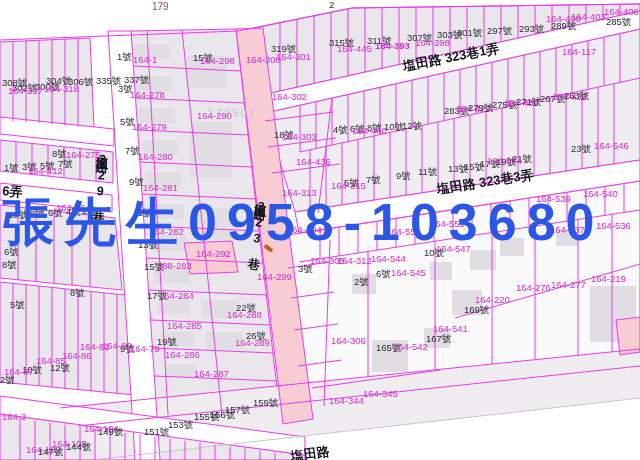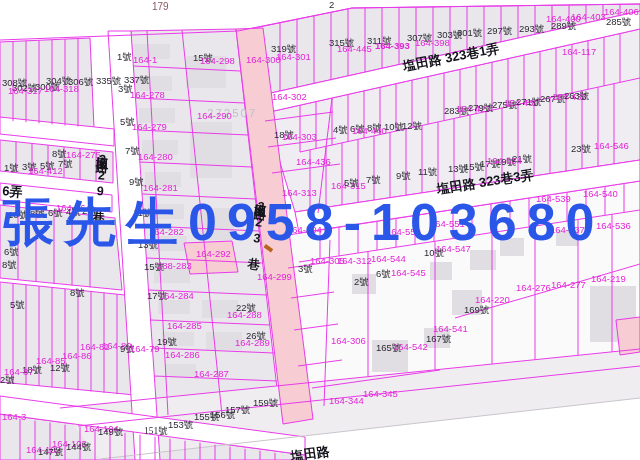--- a/index.html
+++ b/index.html
@@ -326,21 +326,21 @@
       <span class="lbl p" style="left: 130px; top: 344px;">164-79</span>
       <span class="lbl p" style="left: 62px; top: 351px;">164-86</span>
       <span class="lbl p" style="left: 36px; top: 356px;">164-85</span>
       <span class="lbl h" style="left: 50px; top: 363px;">12號</span>
       <span class="lbl h" style="left: 22px; top: 365px;">18號</span>
       <span class="lbl p" style="left: 4px; top: 367px;">164-87</span>
       <span class="lbl h" style="left: 0px; top: 375px;">2號</span>
       <span class="lbl p" style="left: 2px; top: 412px;">164-3</span>
       <span class="lbl p" style="left: 84px; top: 424px;">164-104</span>
       <span class="lbl h" style="left: 98px; top: 427px;">149號</span>
-      <span class="lbl h" style="left: 144px; top: 427px; font-family: Liberation Serif, serif;">151號</span>
+      <span class="lbl h" style="left: 144px; top: 427px;">151號</span>
       <span class="lbl h" style="left: 168px; top: 420px;">153號</span>
       <span class="lbl p" style="left: 52px; top: 439px;">164-103</span>
       <span class="lbl h" style="left: 66px; top: 442px;">144號</span>
       <span class="lbl p" style="left: 26px; top: 445px;">164-102</span>
       <span class="lbl h" style="left: 38px; top: 447px;">147號</span>
       <span class="lbl h" style="left: 194px; top: 412px;">155號</span>
       <span class="lbl h" style="left: 210px; top: 410px;">156號</span>
       <span class="lbl h" style="left: 225px; top: 405px;">157號</span>
       <span class="lbl h" style="left: 253px; top: 398px;">159號</span>
       <span class="lbl p" style="left: 272px; top: 92px;">164-302</span>

